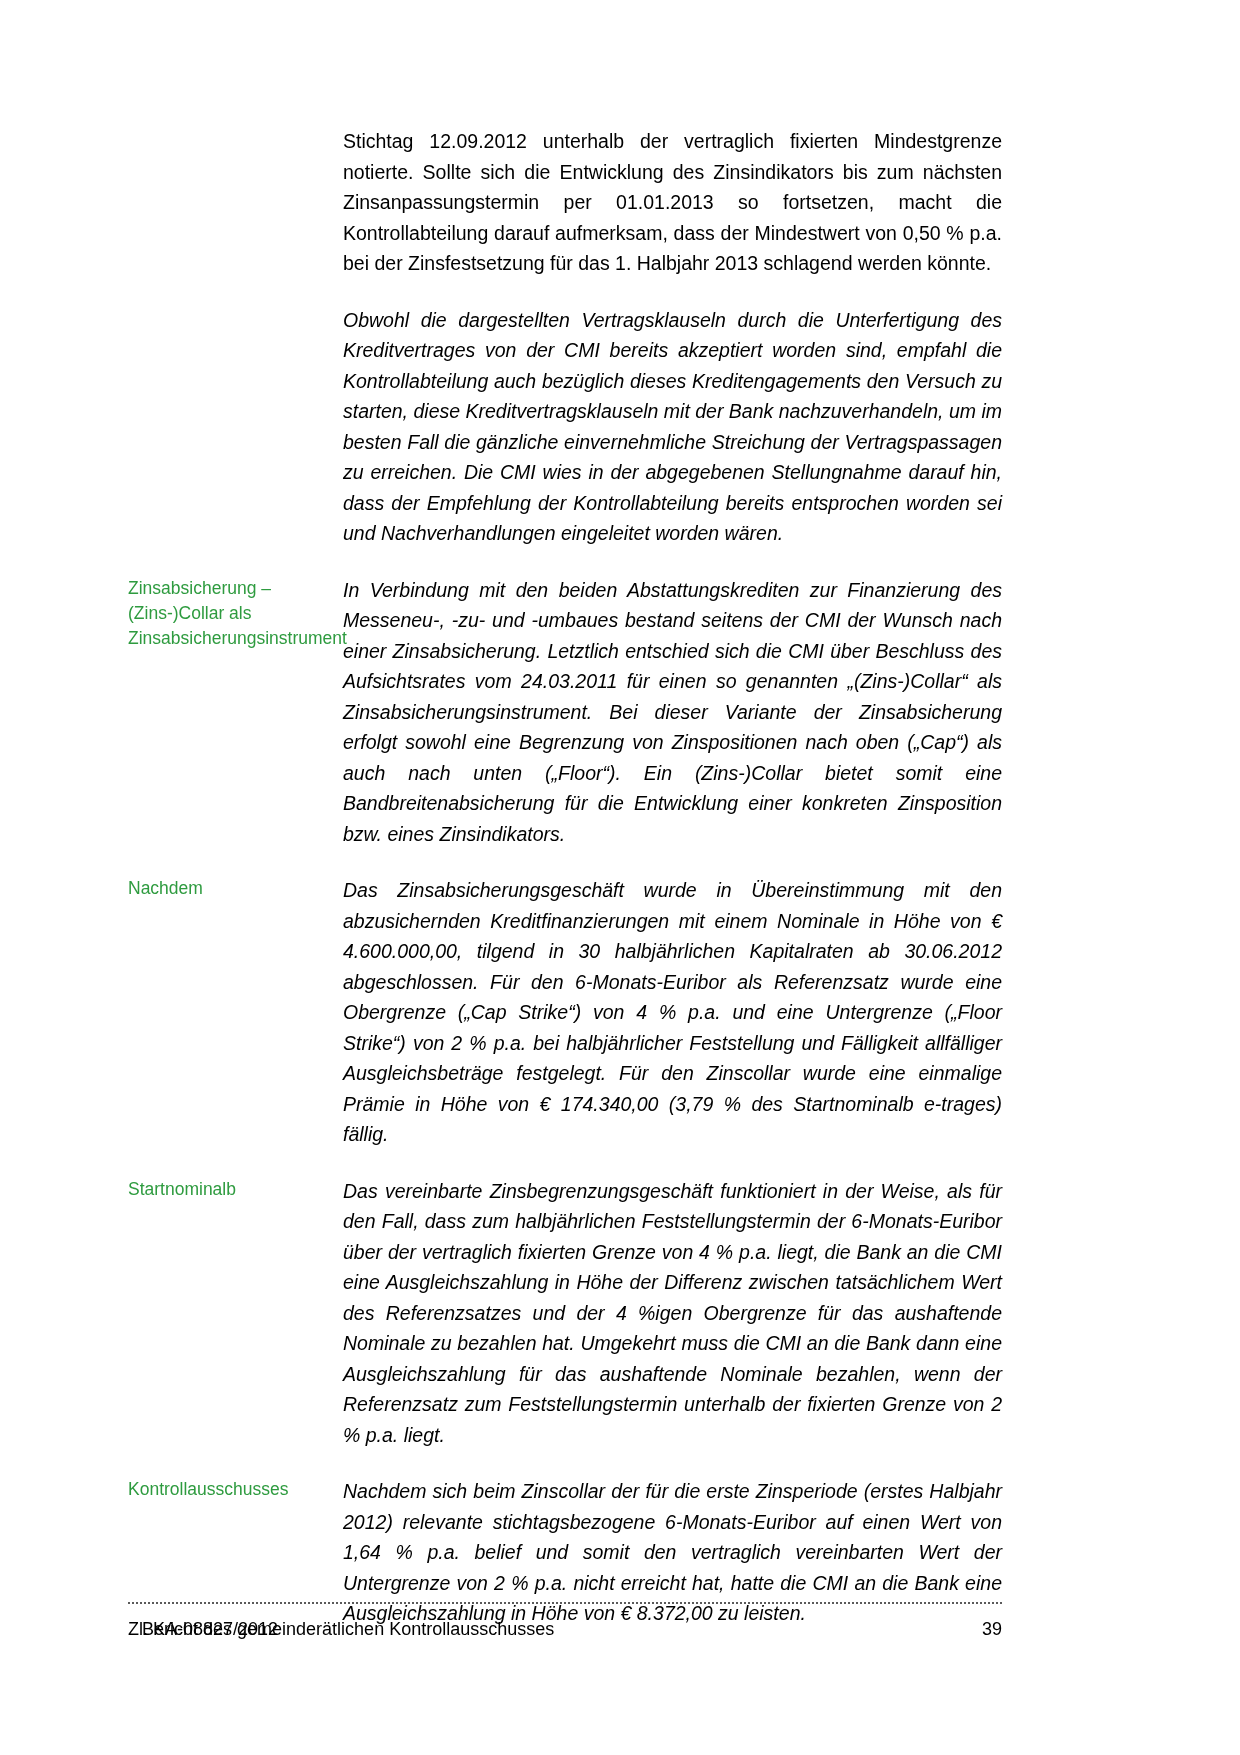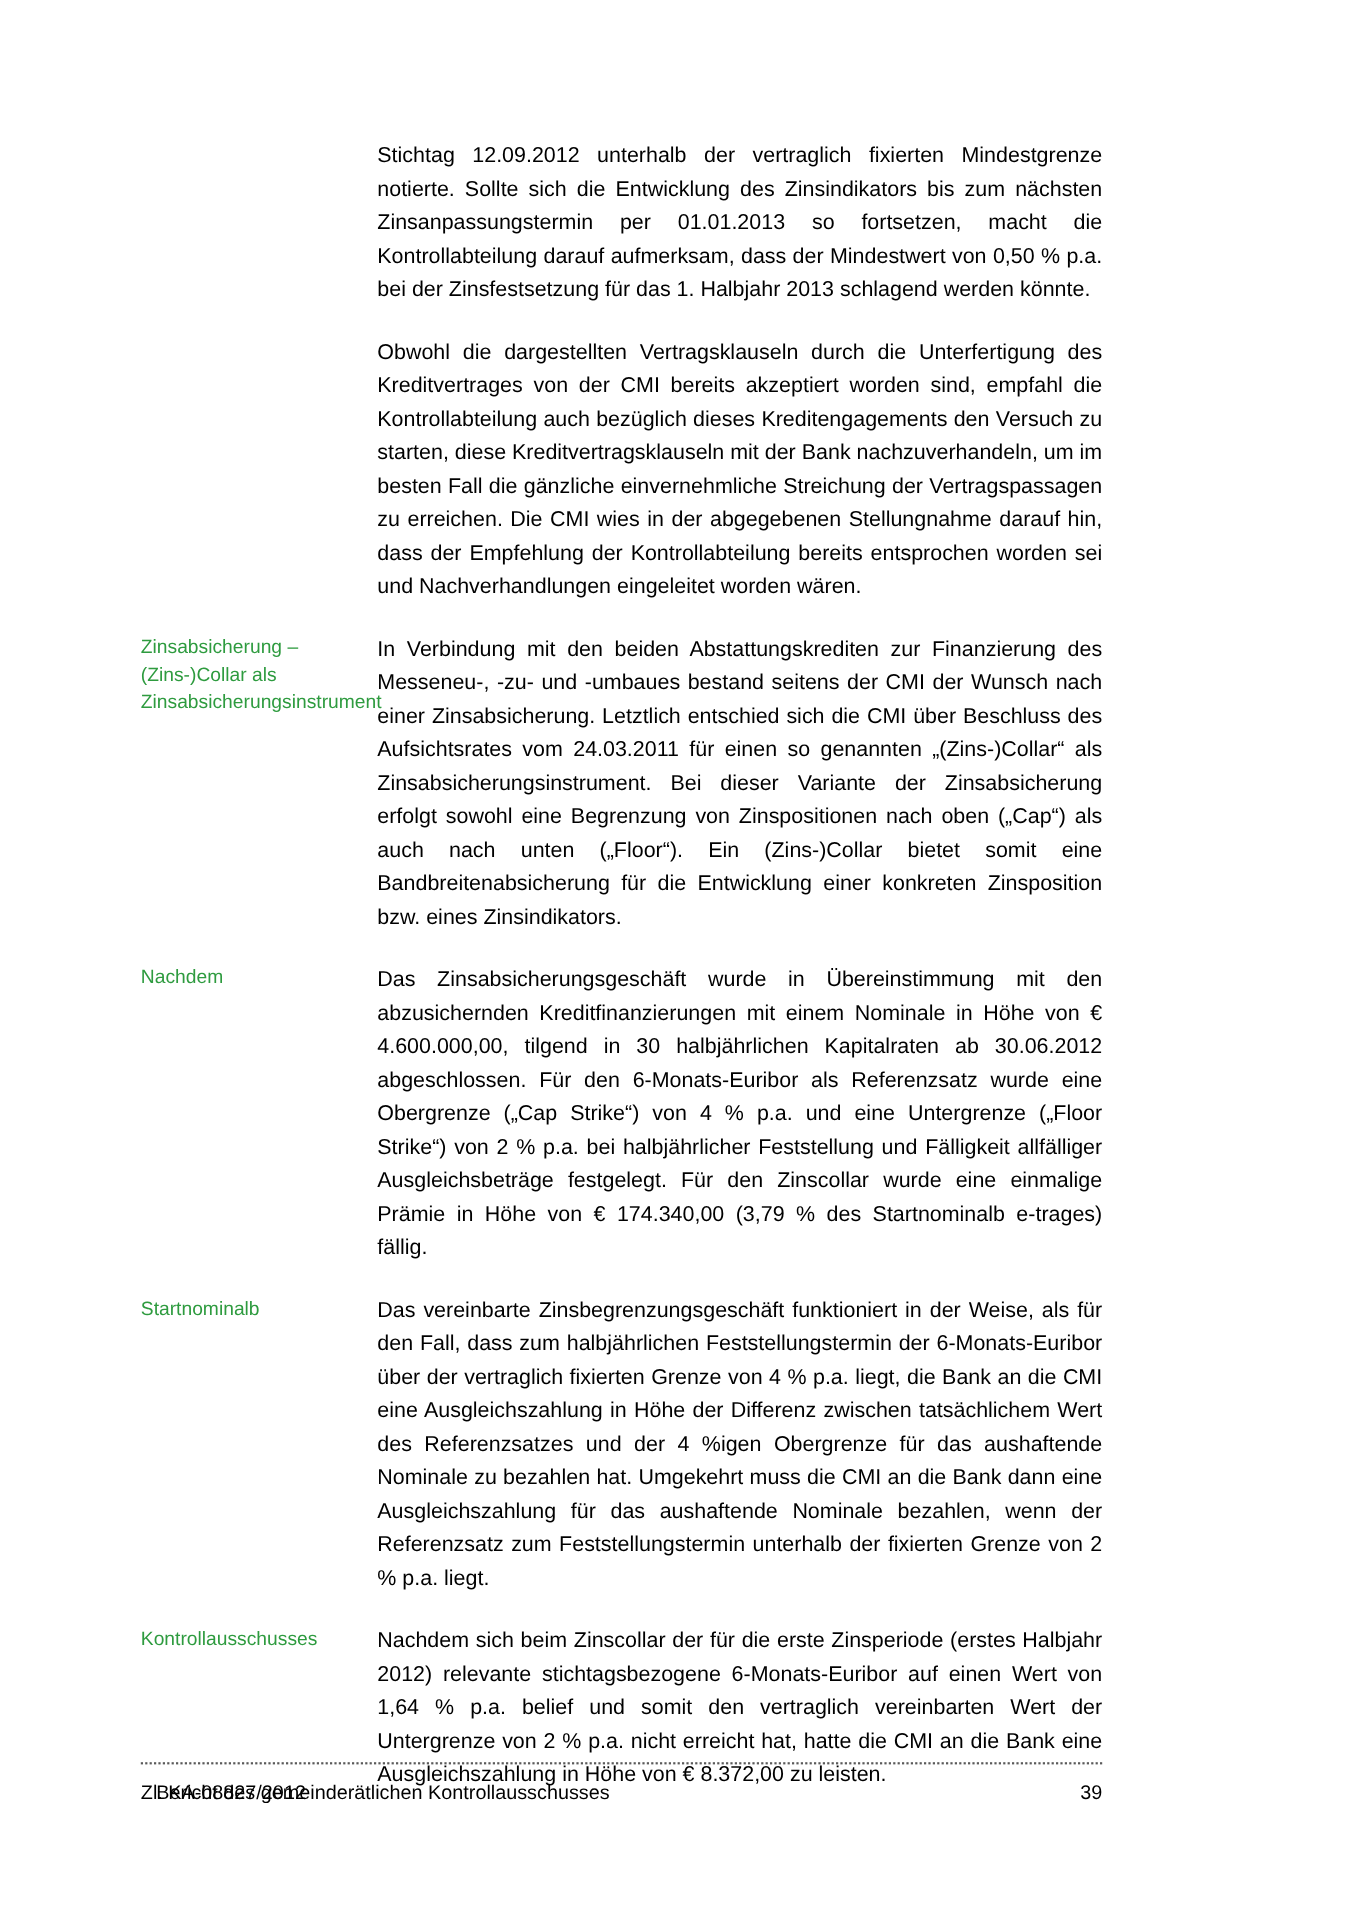--- a/index.html
+++ b/index.html
@@ -47,20 +47,21 @@
     line-height: 30.5px;
     text-align: justify;
     text-justify: inter-word;
     hyphens: manual;
   }
   .para {
     margin: 0 0 26px 0;
   }
   .para:last-child {
     margin-bottom: 0;
+    font-style: italic;
   }
   .footer-rule {
     position: absolute;
     left: 128px;
     top: 1602px;
     width: 874px;
     border-top: 2px dotted #5a5a5a;
     height: 0;
   }
   .footer {

